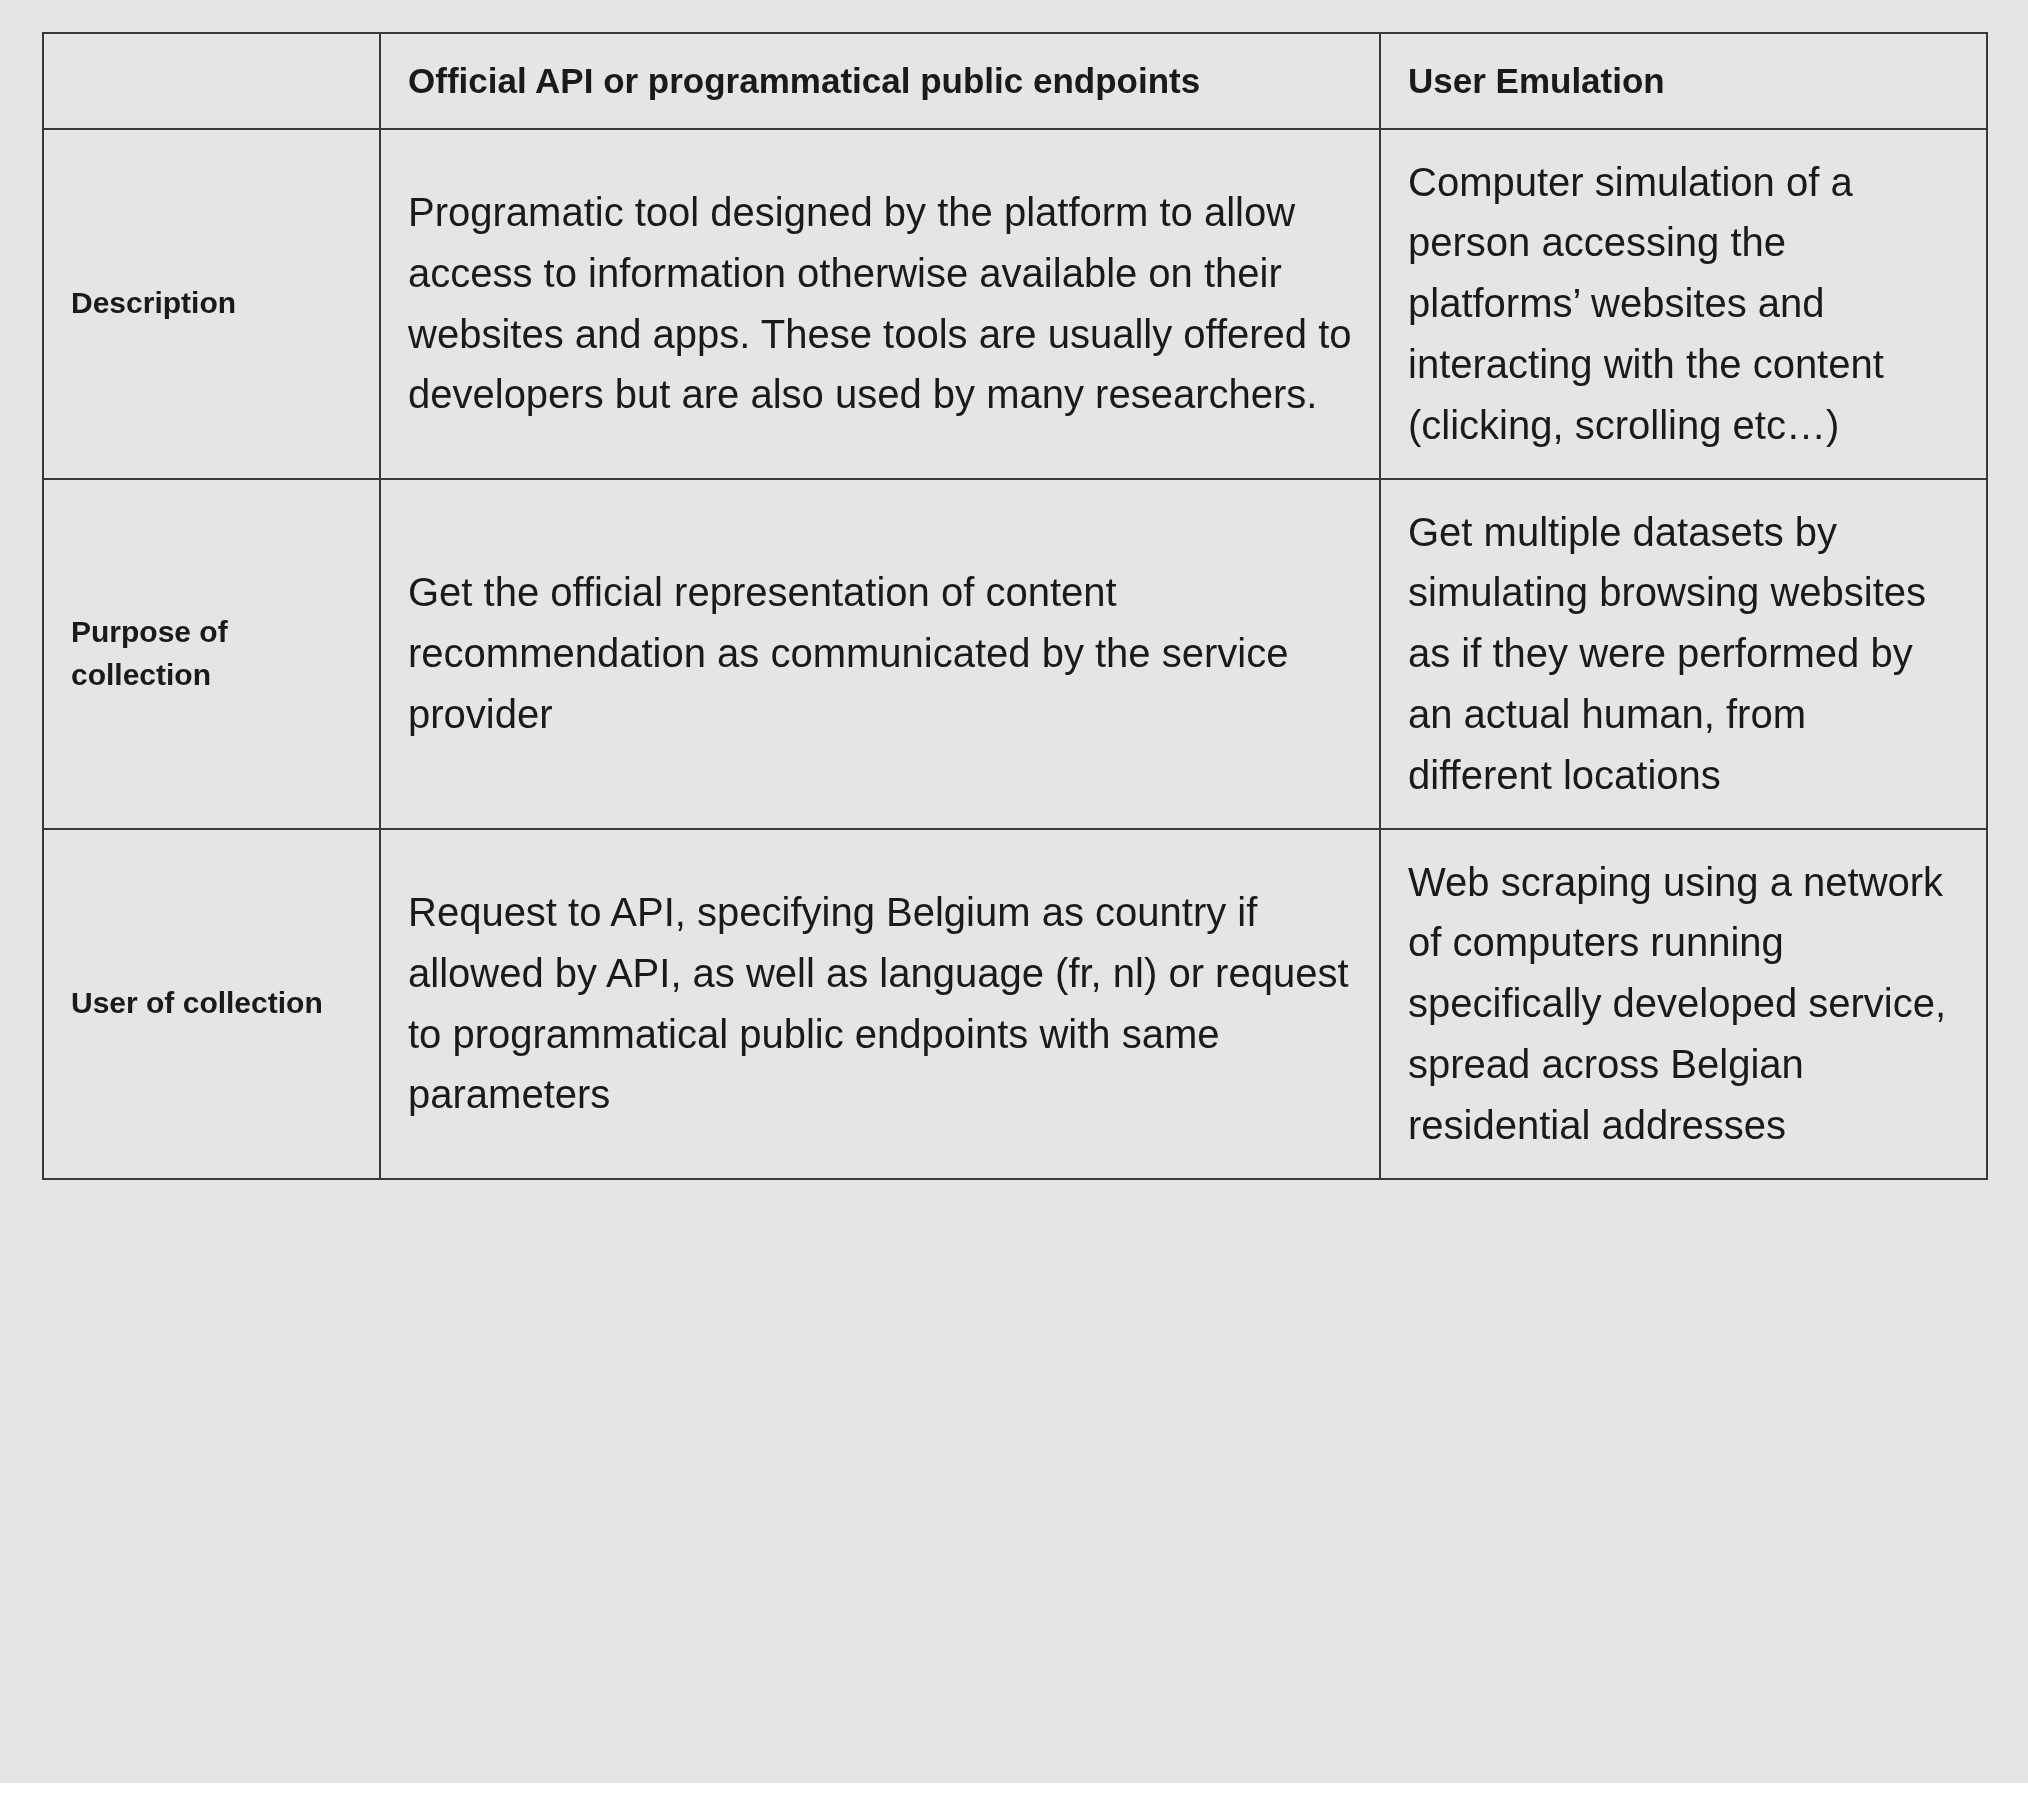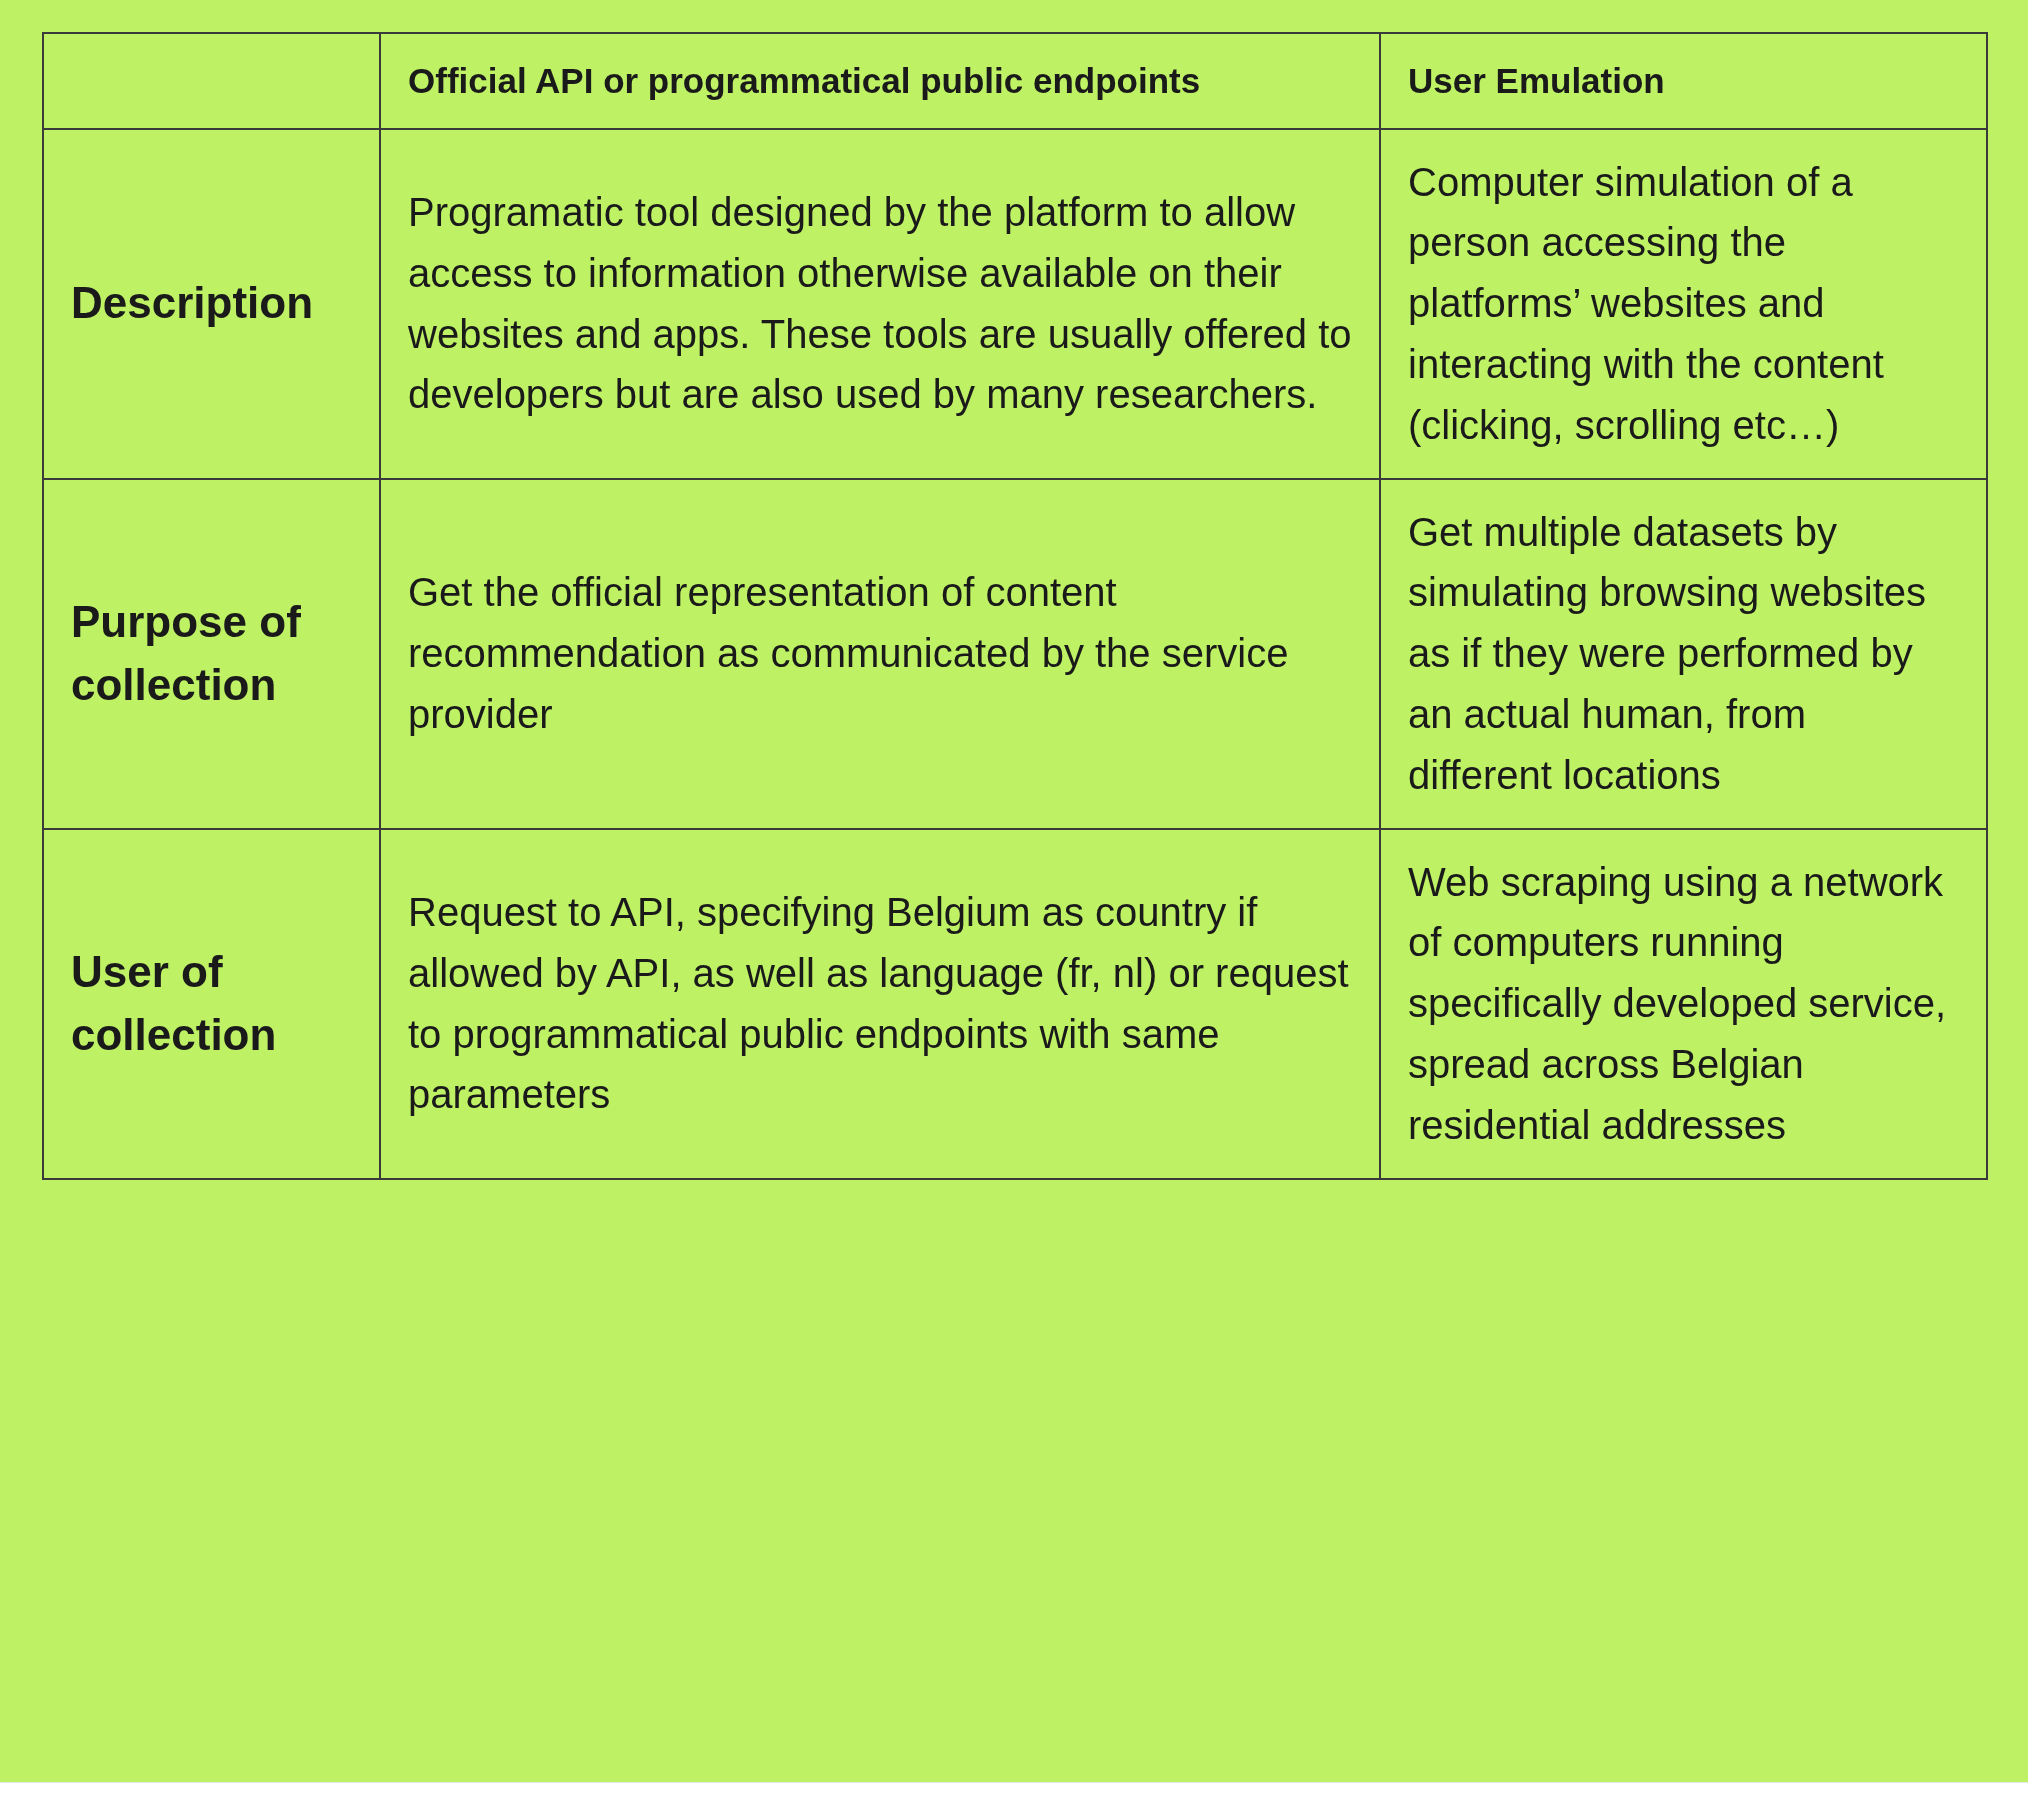--- a/index.html
+++ b/index.html
@@ -11,21 +11,21 @@
     width: 2029px;
     height: 1813px;
     font-family: "Liberation Sans", sans-serif;
     color: #1a1a1a;
     overflow: hidden;
   }
   .page {
     position: relative;
     width: 2029px;
     height: 1813px;
-    background: #bef264;
+    background: #e5e5e5;
     box-sizing: border-box;
     padding: 32px 42px 0 42px;
   }
   table.comparison {
     border-collapse: collapse;
     width: 1945px;
     table-layout: fixed;
   }
   table.comparison td,
   table.comparison th {
@@ -45,21 +45,21 @@
     line-height: 1.42;
     padding-top: 29px;
     padding-bottom: 29px;
     vertical-align: middle;
   }
   .hdr-blank {
     border-top: 2.5px solid #3a3a3a;
   }
   .row-label {
     font-weight: bold;
-    font-size: 44px;
+    font-size: 30px;
     line-height: 1.42;
     vertical-align: middle;
   }
   .cell-body {
     font-size: 40px;
     line-height: 1.52;
     font-weight: normal;
     vertical-align: middle;
   }
   .bottom-strip {

